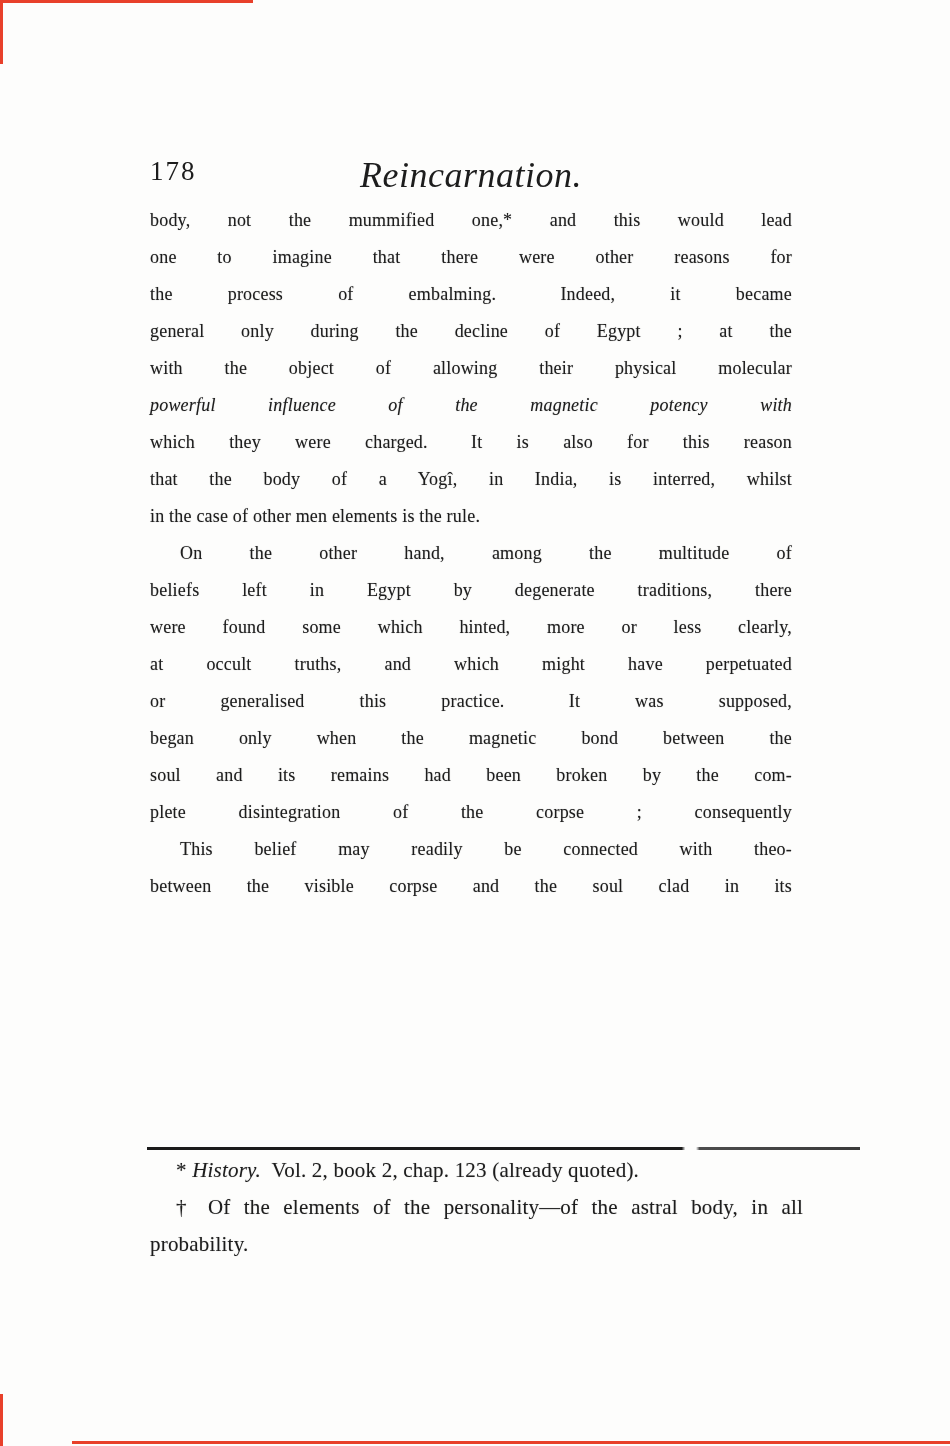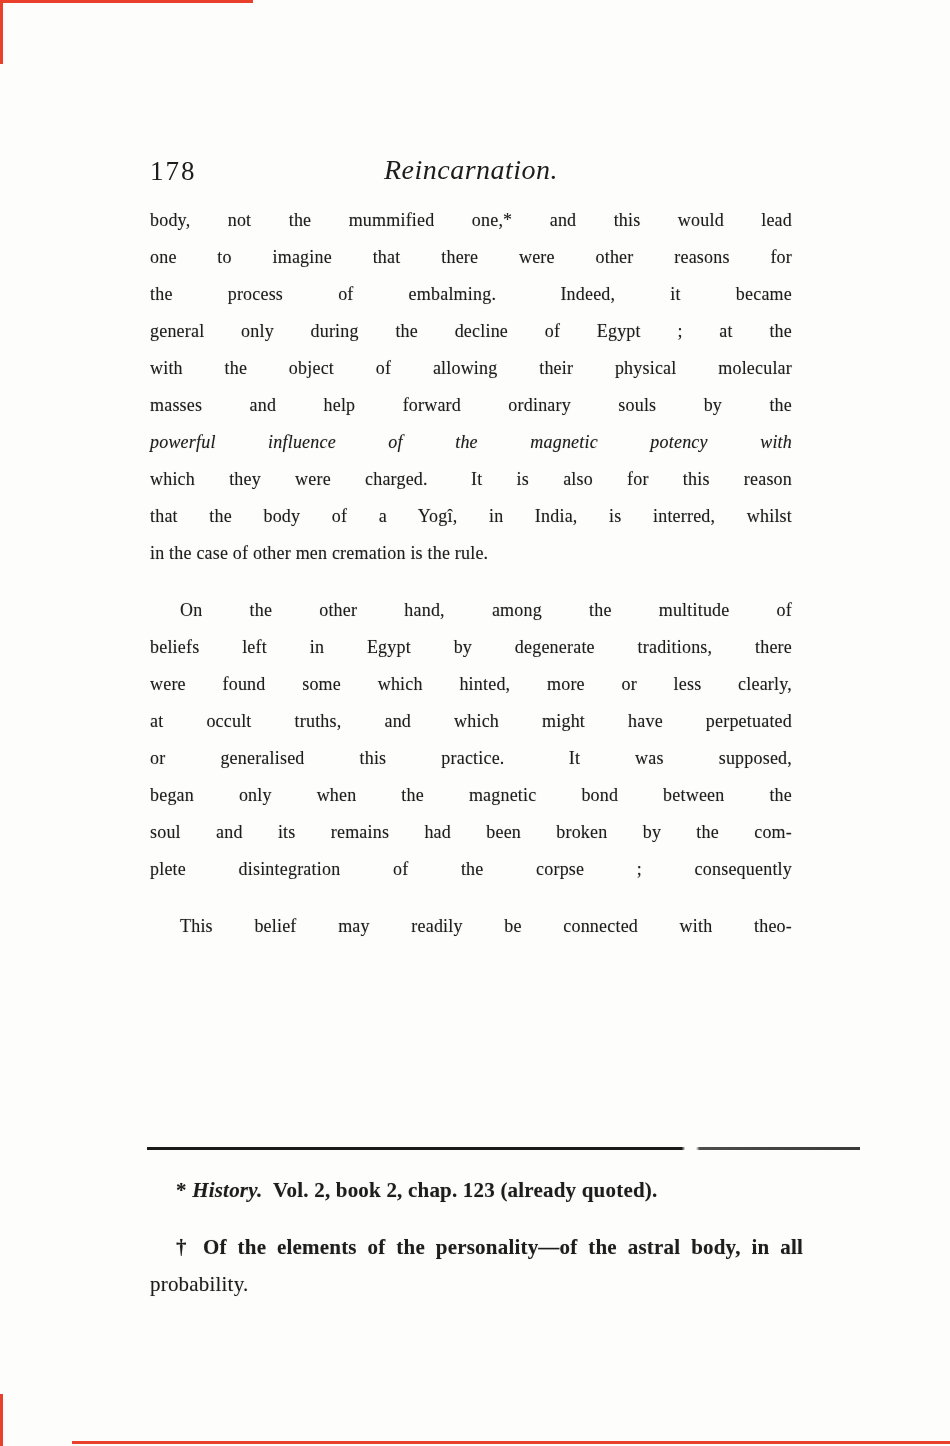--- a/index.html
+++ b/index.html
@@ -19,59 +19,59 @@
   }
   .page-number {
     position: absolute; left: 0; top: 2px;
     font-size: 27px; letter-spacing: 2px;
     font-variant-numeric: oldstyle-nums;
   }
   .running-title {
     position: absolute; left: 0; right: 0; top: 0;
     text-align: center;
     font-style: italic;
-    font-size: 28px;
+    font-size: 36px;
     letter-spacing: 0.5px;
   }
   
   .body-text {
     position: absolute;
     top: 202px; left: 150px; width: 642px;
     font-size: 18px;
     line-height: 37px;
     letter-spacing: 0.2px;
     text-shadow: 0 0 1px rgba(25,25,25,0.35);
   }
   .line {
     text-align: justify;
     text-align-last: justify;
     white-space: normal;
   }
   .line.rag { text-align-last: left; }
-  .line.indent { text-indent: 30px; margin-top: 20px; }
+  .line.indent { text-indent: 30px; }
   .italic { font-style: italic; }
   
   .footnote-rule {
     position: absolute;
     top: 1147px; left: 147px; width: 713px; height: 3px;
     background: linear-gradient(to right,
       #1b1b1b 0%, #1b1b1b 75%,
       rgba(27,27,27,0) 75.5%, rgba(27,27,27,0) 77%,
       #4d4d4d 77.5%, #3a3a3a 100%);
   }
   
   .footnotes {
     position: absolute;
     top: 1152px; left: 150px; width: 653px;
     font-size: 21px;
     line-height: 37px;
     letter-spacing: 0.2px;
     text-shadow: 0 0 1px rgba(25,25,25,0.3);
   }
-  .footnotes .line.indent { text-indent: 26px; font-weight: bold; }
+  .footnotes .line.indent { text-indent: 26px; }
   
   .scan-mark { position: absolute; background: var(--mark, #e8402a); }
   .mark-top-h    { top: 0; left: 0; width: 253px; height: 3px; }
   .mark-top-v    { top: 0; left: 0; width: 3px;  height: 64px; }
   .mark-bottom-h { top: 1441px; left: 72px; width: 878px; height: 3px; }
   .mark-bottom-v { top: 1394px; left: 0; width: 3px; height: 52px; }
 </style>
 </head>
 <body>
 
@@ -86,34 +86,34 @@
     <span class="page-number">178</span>
     <span class="running-title">Reincarnation.</span>
   </div>
 
   <div class="body-text" id="body-text">
       <div class="line"><span>body, not the mummified one,* and this would lead</span></div>
       <div class="line"><span>one to imagine that there were other reasons for</span></div>
       <div class="line"><span>the process of embalming.  Indeed, it became</span></div>
       <div class="line"><span>general only during the decline of Egypt ; at the</span></div>
       <div class="line"><span>with the object of allowing their physical molecular</span></div>
-      <div class="line"><span>masses and help forward ordinary souls by the</span></div>
       <div class="line"><span class="italic">powerful influence of the magnetic potency with</span></div>
       <div class="line"><span>which they were charged.  It is also for this reason</span></div>
       <div class="line"><span>that the body of a Yogî, in India, is interred, whilst</span></div>
-      <div class="line rag"><span>in the case of other men cremation is the rule.</span></div>
+      <div class="line rag"><span>in the case of other men elements is the rule.</span></div>
       <div class="line indent"><span>On the other hand, among the multitude of</span></div>
       <div class="line"><span>beliefs left in Egypt by degenerate traditions, there</span></div>
       <div class="line"><span>were found some which hinted, more or less clearly,</span></div>
       <div class="line"><span>at occult truths, and which might have perpetuated</span></div>
       <div class="line"><span>or generalised this practice.  It was supposed,</span></div>
       <div class="line"><span>began only when the magnetic bond between the</span></div>
       <div class="line"><span>soul and its remains had been broken by the com-</span></div>
       <div class="line"><span>plete disintegration of the corpse ; consequently</span></div>
       <div class="line indent"><span>This belief may readily be connected with theo-</span></div>
+      <div class="line"><span>between the visible corpse and the soul clad in its</span></div>
     </div>
 
   <div class="footnote-rule"></div>
 
   <div class="footnotes" id="footnotes">
       <div class="line indent rag"><span>* </span><span class="italic">History.</span><span> Vol. 2, book 2, chap. 123 (already quoted).</span></div>
       <div class="line indent"><span>† Of the elements of the personality—of the astral body, in all</span></div>
       <div class="line rag"><span>probability.</span></div>
     </div>
 

